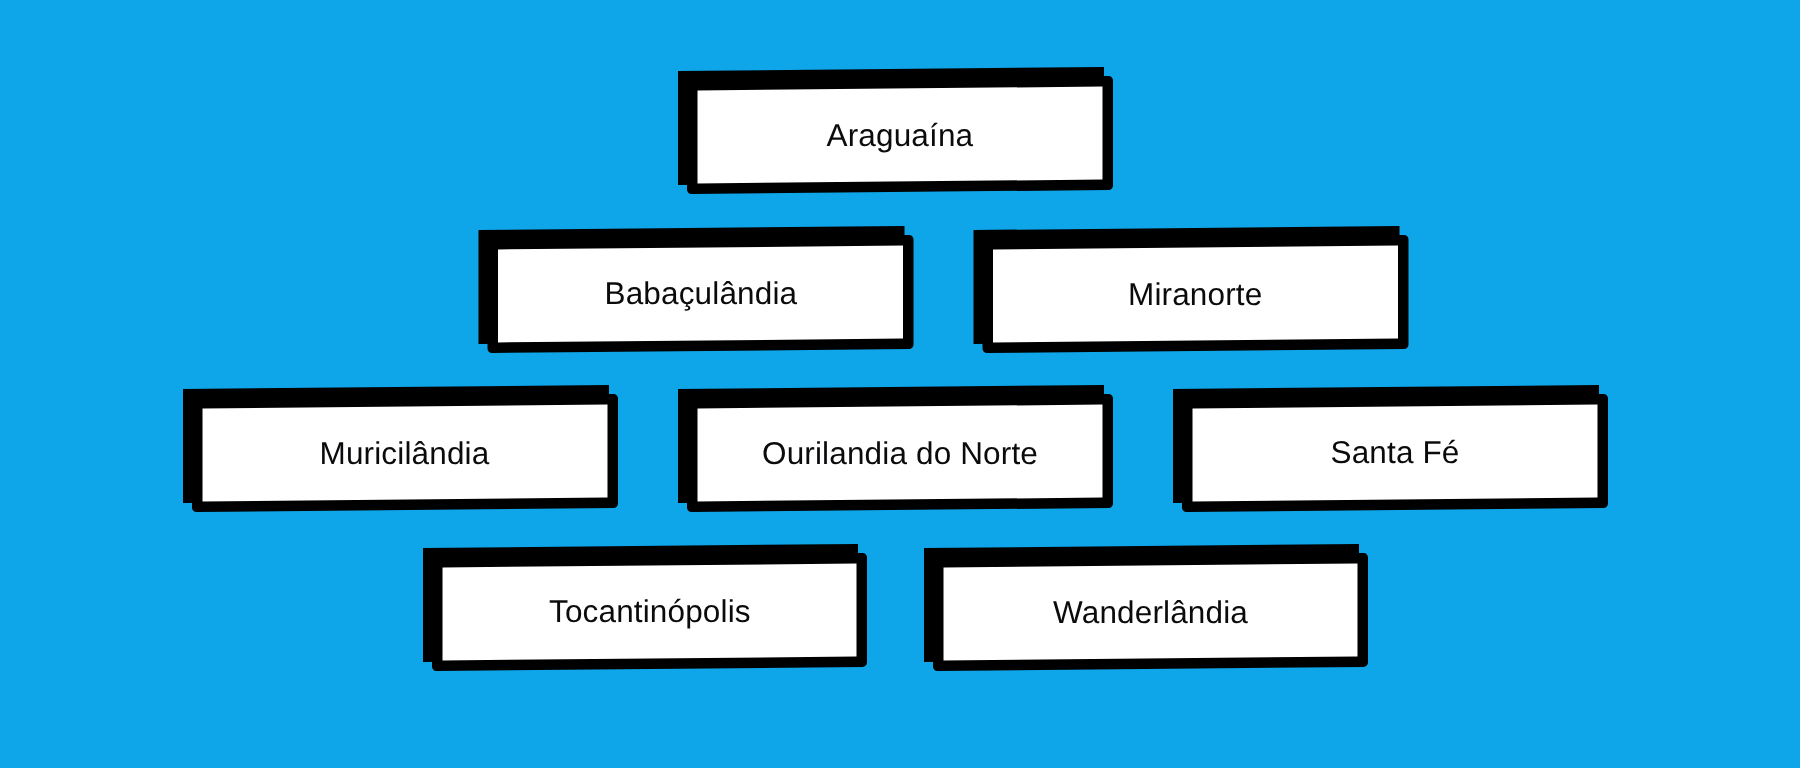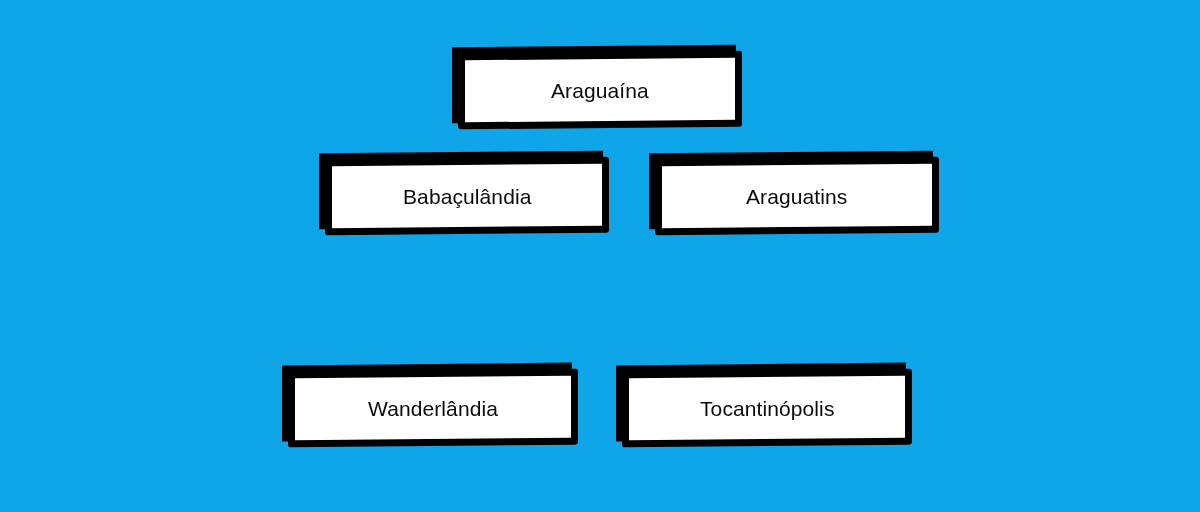--- a/index.html
+++ b/index.html
@@ -108,34 +108,54 @@
   <div class="card-row" id="row-1">
     <div class="card">
       <div class="card-shadow"></div>
       <div class="card-face">
         <span class="card-label">Babaçulândia</span>
       </div>
     </div>
     <div class="card">
       <div class="card-shadow"></div>
       <div class="card-face">
-        <span class="card-label">Araguatins</span>
+        <span class="card-label">Miranorte</span>
       </div>
     </div>
   </div>
 
+  <div class="card-row" id="row-2">
+    <div class="card">
+      <div class="card-shadow"></div>
+      <div class="card-face">
+        <span class="card-label">Muricilândia</span>
+      </div>
+    </div>
+    <div class="card">
+      <div class="card-shadow"></div>
+      <div class="card-face">
+        <span class="card-label">Ourilandia do Norte</span>
+      </div>
+    </div>
+    <div class="card">
+      <div class="card-shadow"></div>
+      <div class="card-face">
+        <span class="card-label">Santa Fé</span>
+      </div>
+    </div>
+  </div>
 
   <div class="card-row" id="row-3">
     <div class="card">
       <div class="card-shadow"></div>
       <div class="card-face">
-        <span class="card-label">Wanderlândia</span>
+        <span class="card-label">Tocantinópolis</span>
       </div>
     </div>
     <div class="card">
       <div class="card-shadow"></div>
       <div class="card-face">
-        <span class="card-label">Tocantinópolis</span>
+        <span class="card-label">Wanderlândia</span>
       </div>
     </div>
   </div>
 
 </div>
 
 </body></html>

